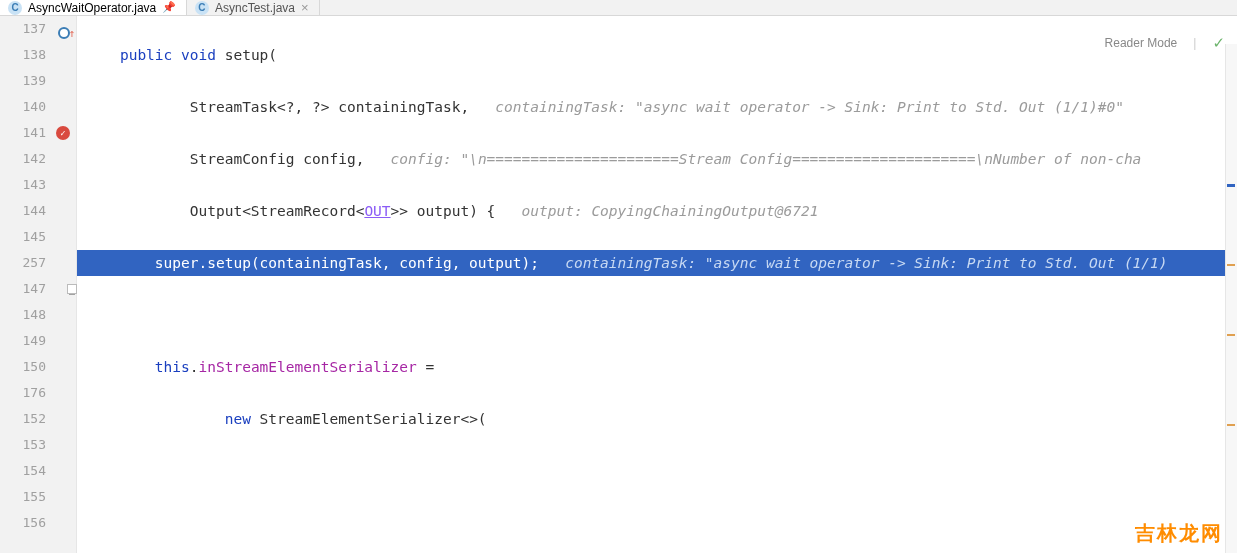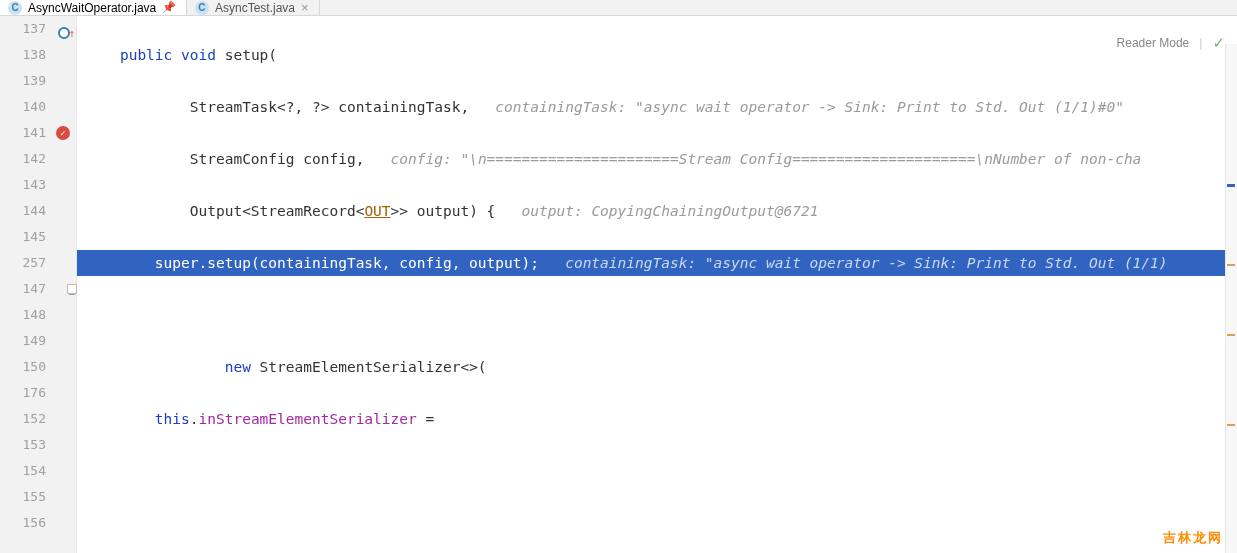--- a/index.html
+++ b/index.html
@@ -19,28 +19,28 @@
   .arrow-red { color: #e36b5a; font-size: 11px; position: absolute; right: 1px; top: 5px; }
   .bp-check { width: 14px; height: 14px; border-radius: 50%; background: #d94a3f; color: #fff; font-size: 9px; display: flex; align-items: center; justify-content: center; }
   .fold { position: absolute; left: 67px; width: 10px; height: 10px; border: 1px solid #bbb; background: #fff; }
   .fold::after { content: "–"; position: absolute; left: 1px; top: -4px; font-size: 10px; color: #888; }
   .code { flex: 1; line-height: 26px; font-size: 14.5px; color: #333; white-space: pre; overflow: hidden; position: relative; }
   .line { height: 26px; padding-left: 8px; }
   .line.hl { background: #3164c1; color: #fff; }
   .line.hl .kw, .line.hl .id, .line.hl .hint { color: #fff; }
   .line.hl .hint { color: #c7d9f3; font-style: italic; }
   .kw { color: #1a3fbf; }
-  .gen { color: #a16207; text-decoration: underline; }
+  .gen { color: #8b5cf6; text-decoration: underline; }
   .fld { color: #a626a4; }
   .hint { color: #9b9b9b; font-style: italic; }
-  .reader { position: absolute; right: 12px; top: 34px; font-family: "Segoe UI",Arial,sans-serif; font-size: 12px; color: #888; display: flex; align-items: center; gap: 10px; }
+  .reader { position: absolute; right: 12px; top: 34px; font-family: "Segoe UI",Arial,sans-serif; font-size: 12px; color: #888; display: flex; align-items: center; gap: 16px; }
   .check-icon { color: #6bb36b; font-size: 15px; }
   .right-strip { position: absolute; right: 0; top: 28px; bottom: 0; width: 12px; background: #f7f7f7; border-left: 1px solid #e6e6e6; }
   .marker { position: absolute; right: 2px; width: 8px; height: 2px; background: #e0a050; }
-  .watermark { position: absolute; right: 14px; bottom: 6px; font-family: Arial,sans-serif; font-size: 13px; font-weight: bold; color: #ff8c00; letter-spacing: 2px; }
+  .watermark { position: absolute; right: 14px; bottom: 6px; font-family: Arial,sans-serif; font-size: 20px; font-weight: bold; color: #ff8c00; letter-spacing: 2px; }
 </style>
 </head>
 <body>
 
 <div class="root">
   <div class="tab-bar">
     <div class="tab active">
       <span class="tab-icon">C</span>
       <span>AsyncWaitOperator.java</span>
       <span class="tab-pin">📌</span>
@@ -91,22 +91,22 @@
       <div class="gutter-num">156</div>
     </div>
 
     <div class="code">
 <div class="line"><span>    </span><span class="kw">public</span> <span class="kw">void</span> <span>setup</span><span>(</span></div>
 <div class="line"><span>            </span><span>StreamTask&lt;?, ?&gt; containingTask,</span>   <span class="hint">containingTask: "async wait operator -&gt; Sink: Print to Std. Out (1/1)#0"</span></div>
 <div class="line"><span>            </span><span>StreamConfig config,</span>   <span class="hint">config: "\n======================Stream Config=====================\nNumber of non-cha</span></div>
 <div class="line"><span>            </span><span>Output&lt;StreamRecord&lt;</span><span class="gen">OUT</span><span>&gt;&gt; output) {</span>   <span class="hint">output: CopyingChainingOutput@6721</span></div>
 <div class="line hl"><span>        </span><span class="kw">super</span><span>.setup(containingTask, config, output);</span>   <span class="hint">containingTask: "async wait operator -&gt; Sink: Print to Std. Out (1/1)</span></div>
 <div class="line"></div>
+<div class="line"><span>        </span><span class="kw">this</span><span>.</span><span class="fld">inStreamElementSerializer</span><span> =</span></div>
 <div class="line"><span>                </span><span class="kw">new</span><span> StreamElementSerializer&lt;&gt;(</span></div>
-<div class="line"><span>        </span><span class="kw">this</span><span>.</span><span class="fld">inStreamElementSerializer</span><span> =</span></div>
 <div class="line"></div>
 
 
 
 
 
 
 
 
 

